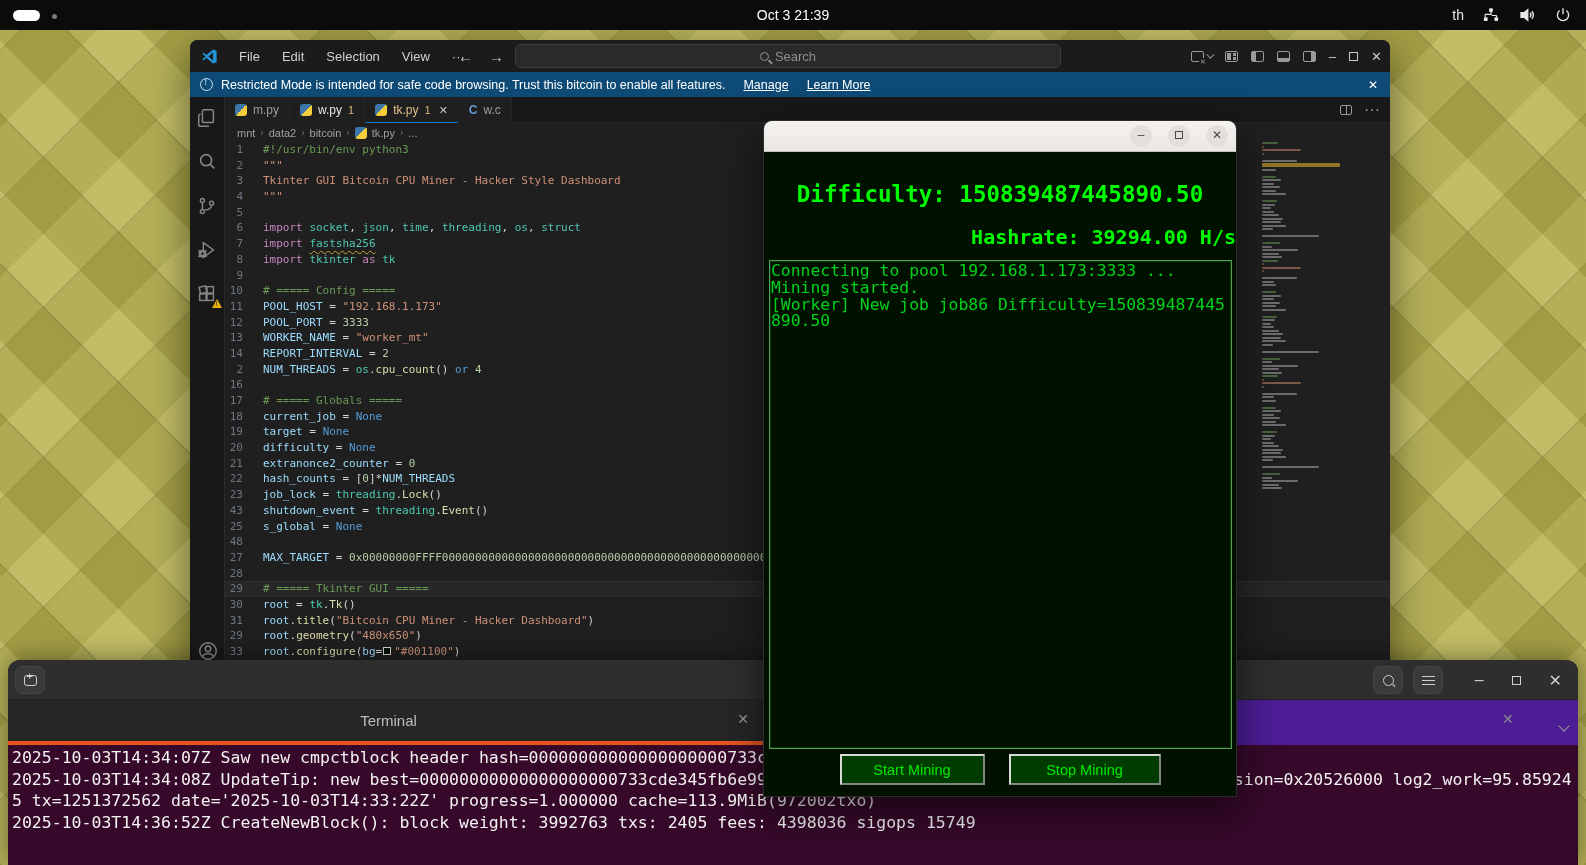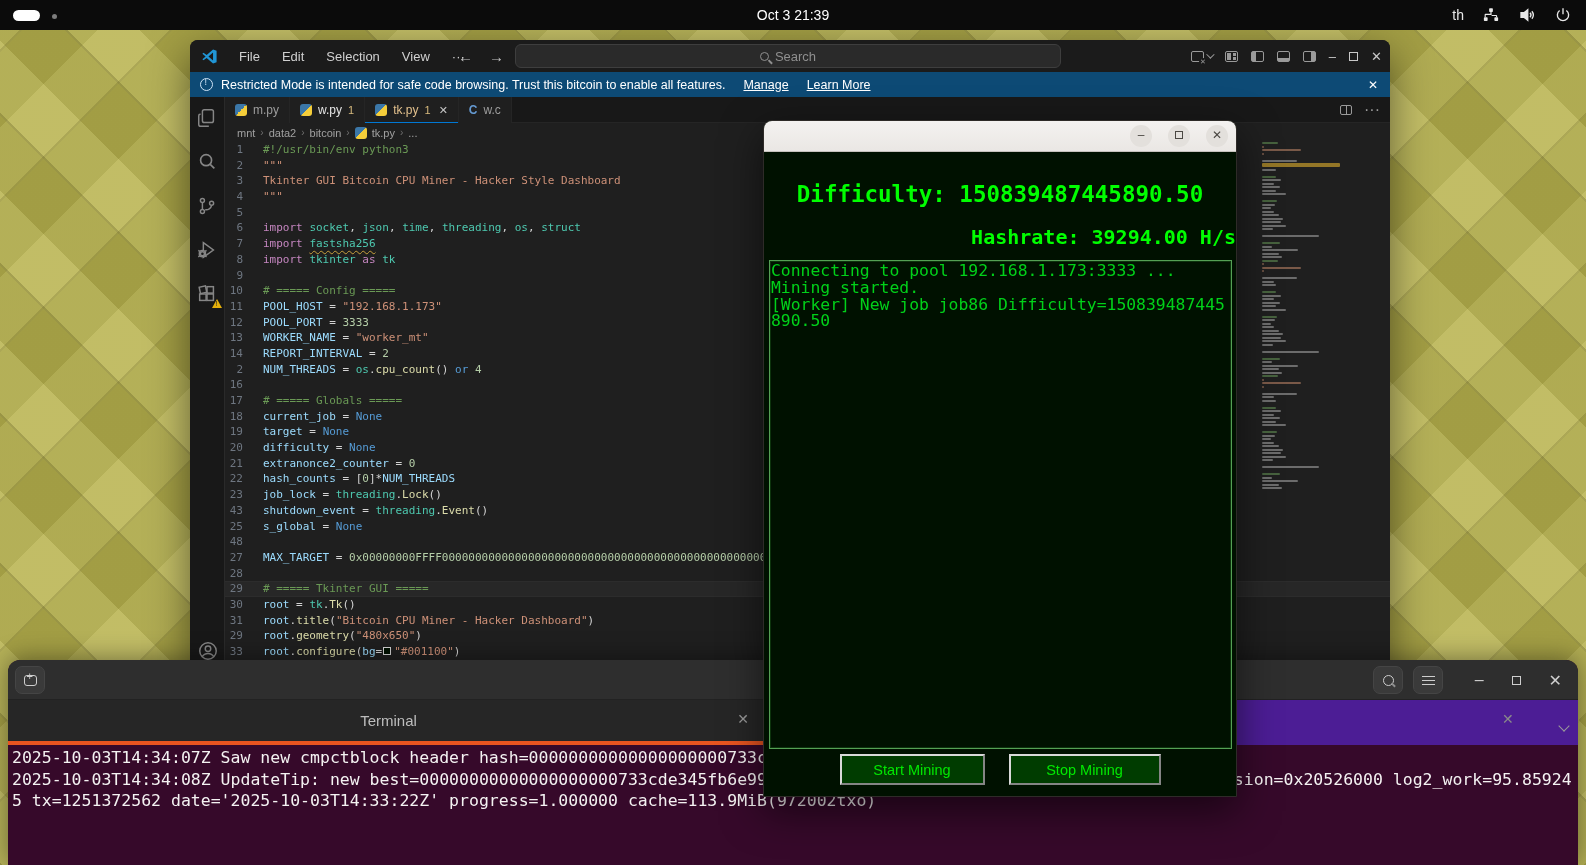--- a/index.html
+++ b/index.html
@@ -441,20 +441,21 @@
         <span class="orange"></span>
       </div>
       <span class="tx2">✕</span>
       <span class="chev2"><span class="chevdn"></span></span>
     </div>
     <div class="term-body" id="termbody">
 
     <div class="trow" style="top: 3px;">2025-10-03T14:34:07Z Saw new cmpctblock header hash=00000000000000000000733cde345fb6e99e2f8e1c4a7b5d63c90f12ab34cd56 peer=9</div>
         <div class="trow" style="top: 24.5px;">2025-10-03T14:34:08Z UpdateTip: new best=00000000000000000000733cde345fb6e99e2f8e1c4a7b5d63c90f12ab34cd56 height=916115 version=0x20526000 log2_work=95.85924</div>
         <div class="trow" style="top: 46px;">5 tx=1251372562 date='2025-10-03T14:33:22Z' progress=1.000000 cache=113.9MiB(972002txo)</div>
+        <div class="trow" style="top: 67.5px;">2025-10-03T14:36:52Z CreateNewBlock(): block weight: 3992763 txs: 2405 fees: 4398036 sigops 15749</div>
       </div>
   </div>
 
   <div class="tkwin">
     <div class="tk-titlebar">
       <span class="tk-btn" style="left:366px">–</span>
       <span class="tk-btn" style="left:404px"><span class="mbx"></span></span>
       <span class="tk-btn" style="left:442px">✕</span>
     </div>
     <div class="tk-body">

